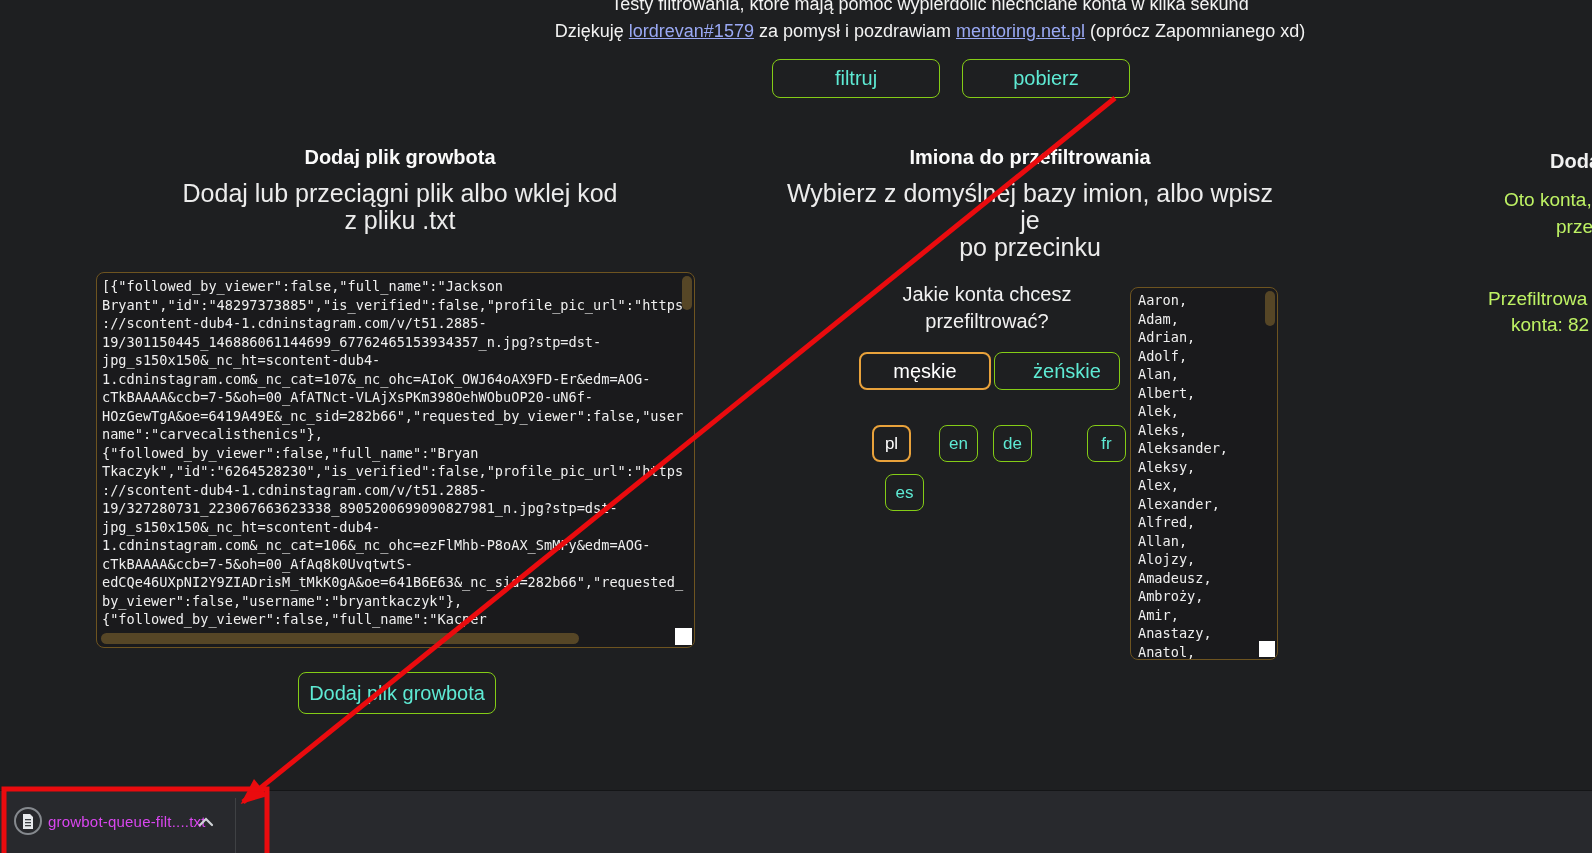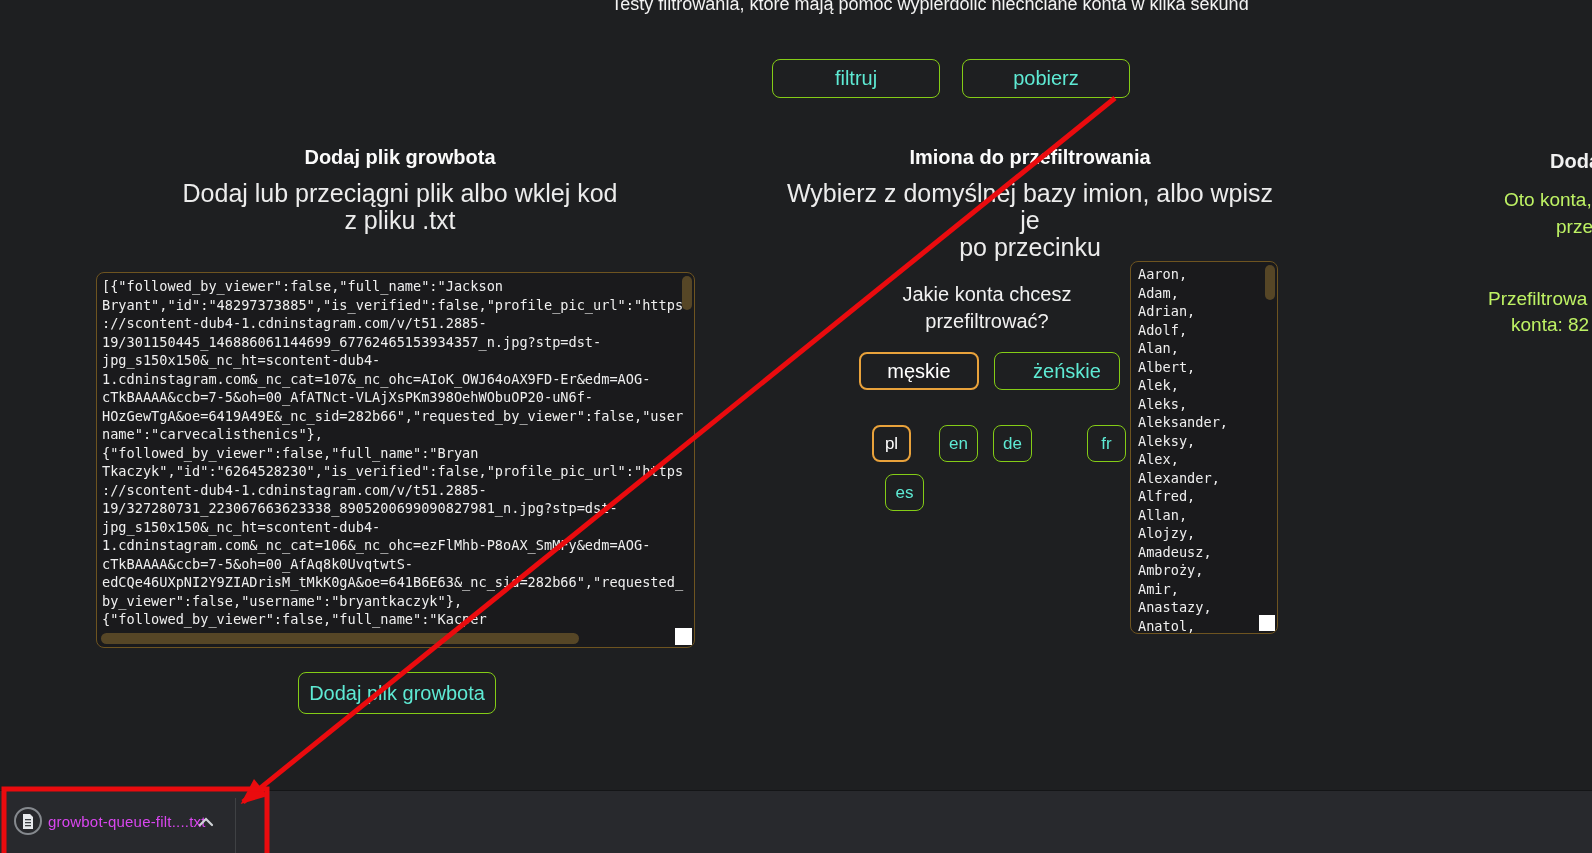--- a/index.html
+++ b/index.html
@@ -66,20 +66,21 @@
   .divider { position:absolute; left:235px; top:798px; width:1px; height:55px;
              background:#3f4144; }
 
   svg.overlay { position:absolute; left:0; top:0; pointer-events:none; z-index:50; }
 </style>
 </head>
 <body>
 
 <div class="abs header">
   <div>Testy filtrowania, które mają pomóc wypierdolić niechciane konta w kilka sekund</div>
+  <div><span>Dziękuję </span><span class="link">lordrevan#1579</span><span> za pomysł i pozdrawiam </span><span class="link">mentoring.net.pl</span><span> (oprócz Zapomnianego xd)</span></div>
 </div>
 
 <button class="abs btn" style="left:772px; top:59px; width:168px; height:39px;">filtruj</button>
 <button class="abs btn" style="left:962px; top:59px; width:168px; height:39px;">pobierz</button>
 
 <div class="abs h2" style="left:150px; top:146px; width:500px;">Dodaj plik growbota</div>
 <div class="abs sub" style="left:150px; top:180px; width:500px;">Dodaj lub przeciągni plik albo wklej kod
 z pliku .txt</div>
 
 <div class="abs codebox" style="left:96px; top:272px; width:599px; height:376px;">
@@ -109,30 +110,30 @@
 
 <button class="abs btn" style="left:298px; top:672px; width:198px; height:42px;">Dodaj plik growbota</button>
 
 <div class="abs h2" style="left:780px; top:146px; width:500px;">Imiona do przefiltrowania</div>
 <div class="abs sub" style="left:780px; top:180px; width:500px;">Wybierz z domyślnej bazy imion, albo wpisz je
 po przecinku</div>
 
 <div class="abs q" style="left:857px; top:281px; width:260px;">Jakie konta chcesz
 przefiltrować?</div>
 
-<button class="abs btn active" style="left:859px; top:352px; width:120px; height:38px;">męskie</button>
+<button class="abs btn active" style="left:859px; top:352px; width:132px; height:38px;">męskie</button>
 <button class="abs btn" style="left:994px; top:352px; width:126px; height:38px;padding-left:20px;">żeńskie</button>
 
 <button class="abs btn sq active" style="left:840px; top:425px;margin-left:32px;">pl</button>
 <button class="abs btn sq" style="left:939px; top:425px;">en</button>
 <button class="abs btn sq" style="left:993px; top:425px;">de</button>
 <button class="abs btn sq" style="left:1047px; top:425px;margin-left:40px;">fr</button>
 <button class="abs btn sq" style="left:885px; top:474px;">es</button>
 
-<div class="abs codebox" style="left:1130px; top:261px; width:148px; height:373px;">
+<div class="abs codebox" style="left:1130px; top:287px; width:148px; height:373px;">
   <pre class="names-pre">Aaron,
 Adam,
 Adrian,
 Adolf,
 Alan,
 Albert,
 Alek,
 Aleks,
 Aleksander,
 Aleksy,

